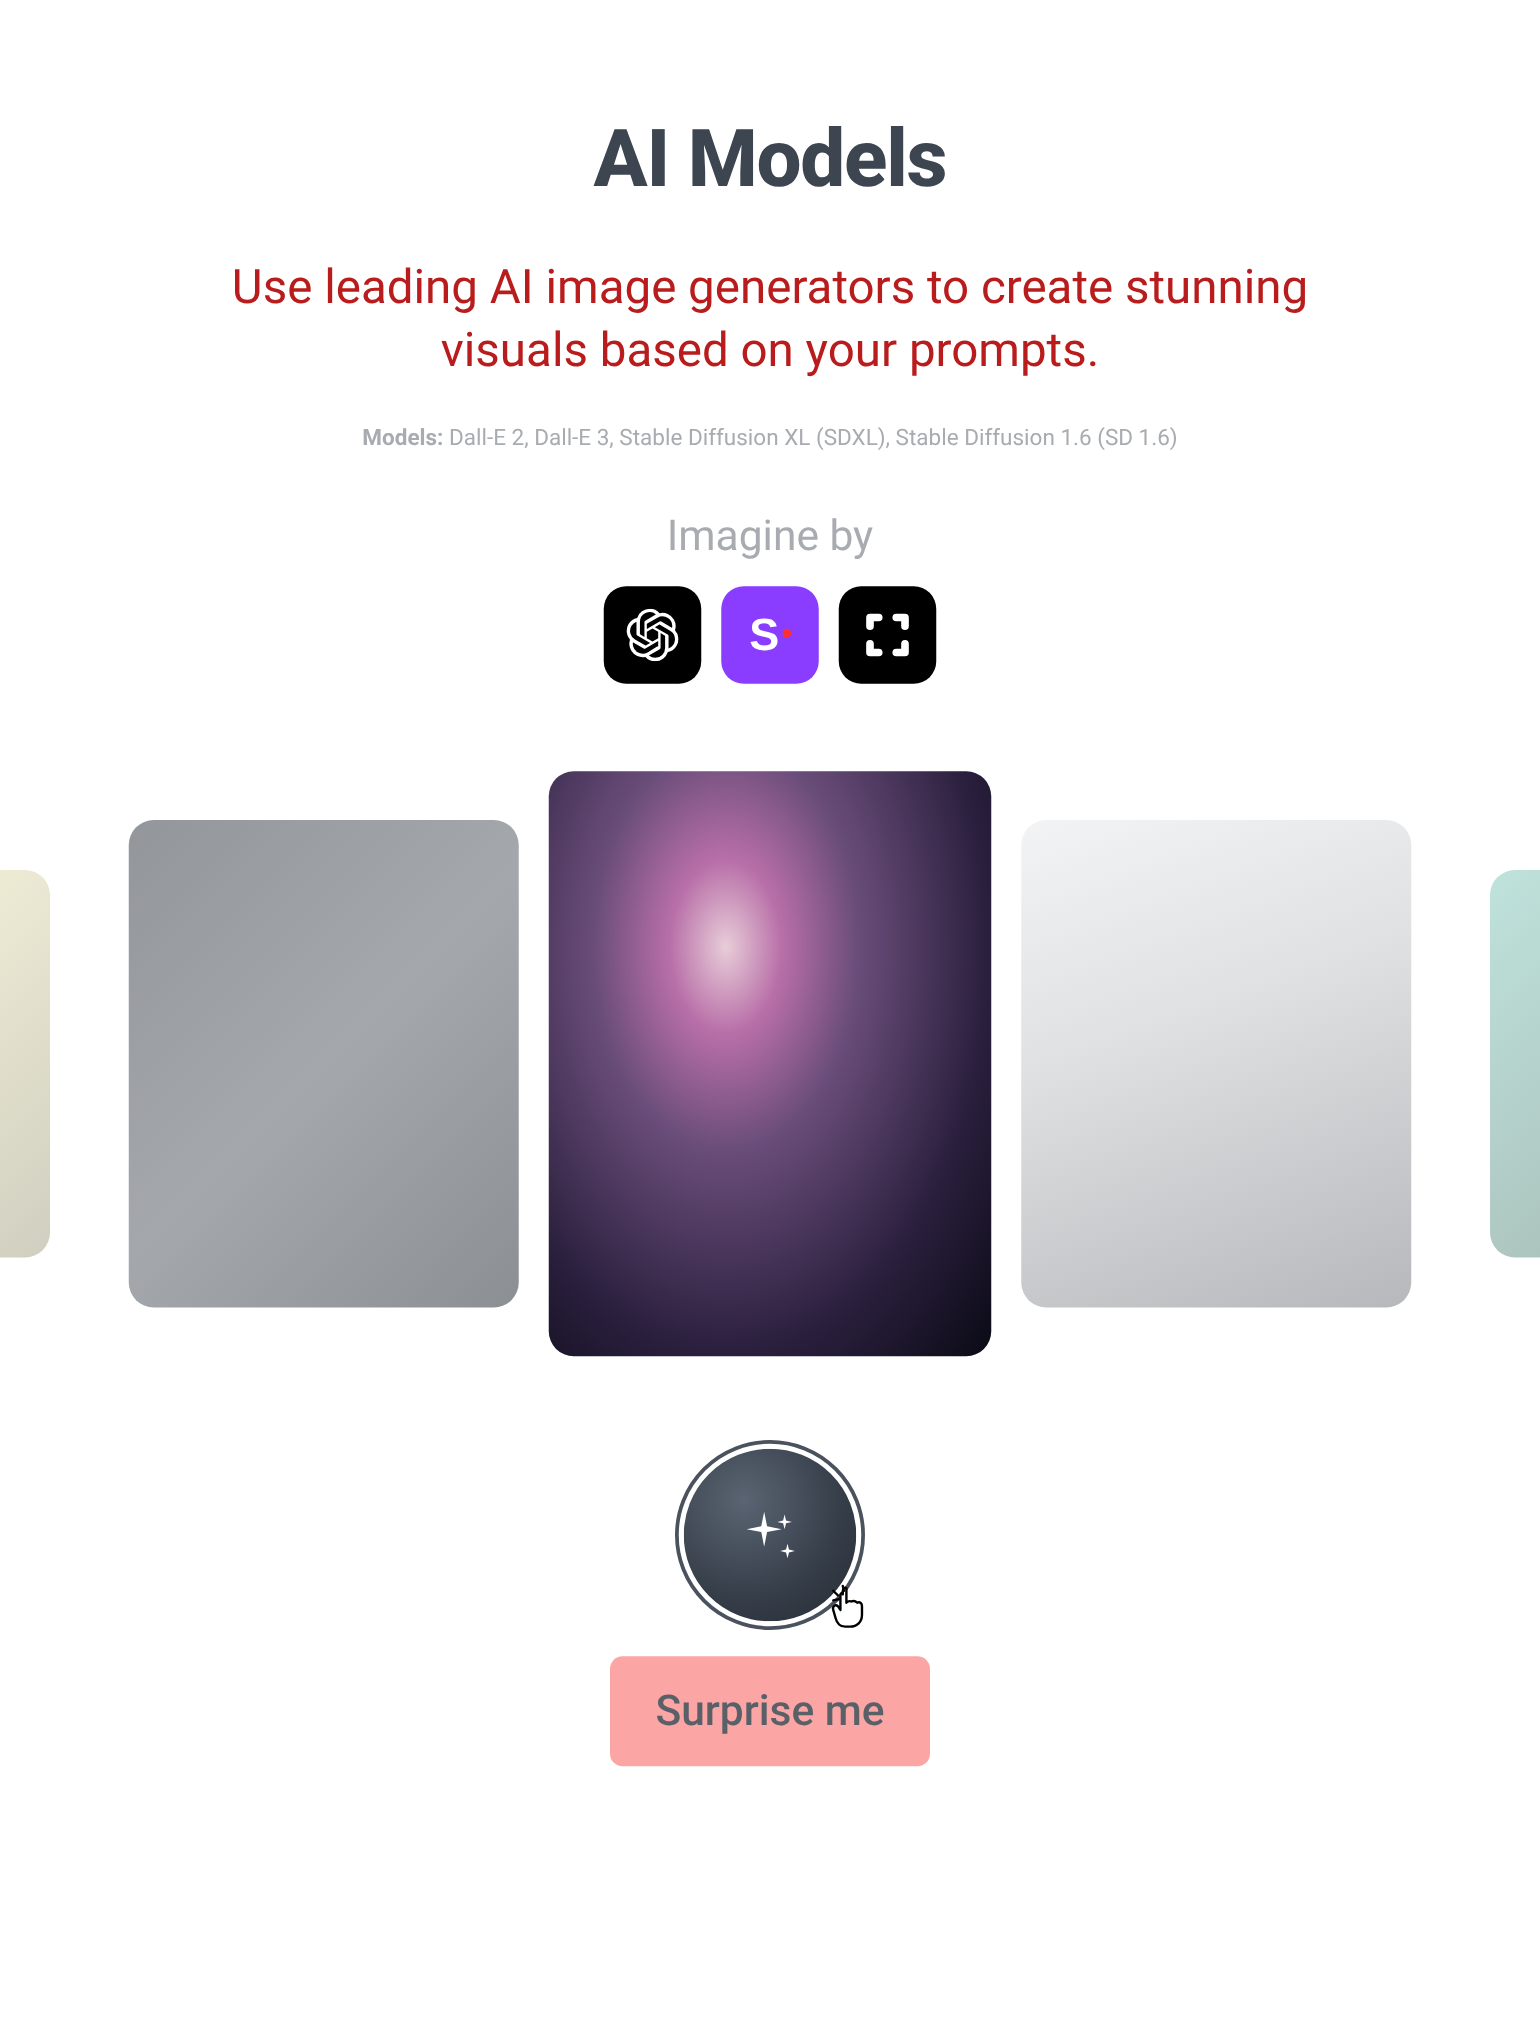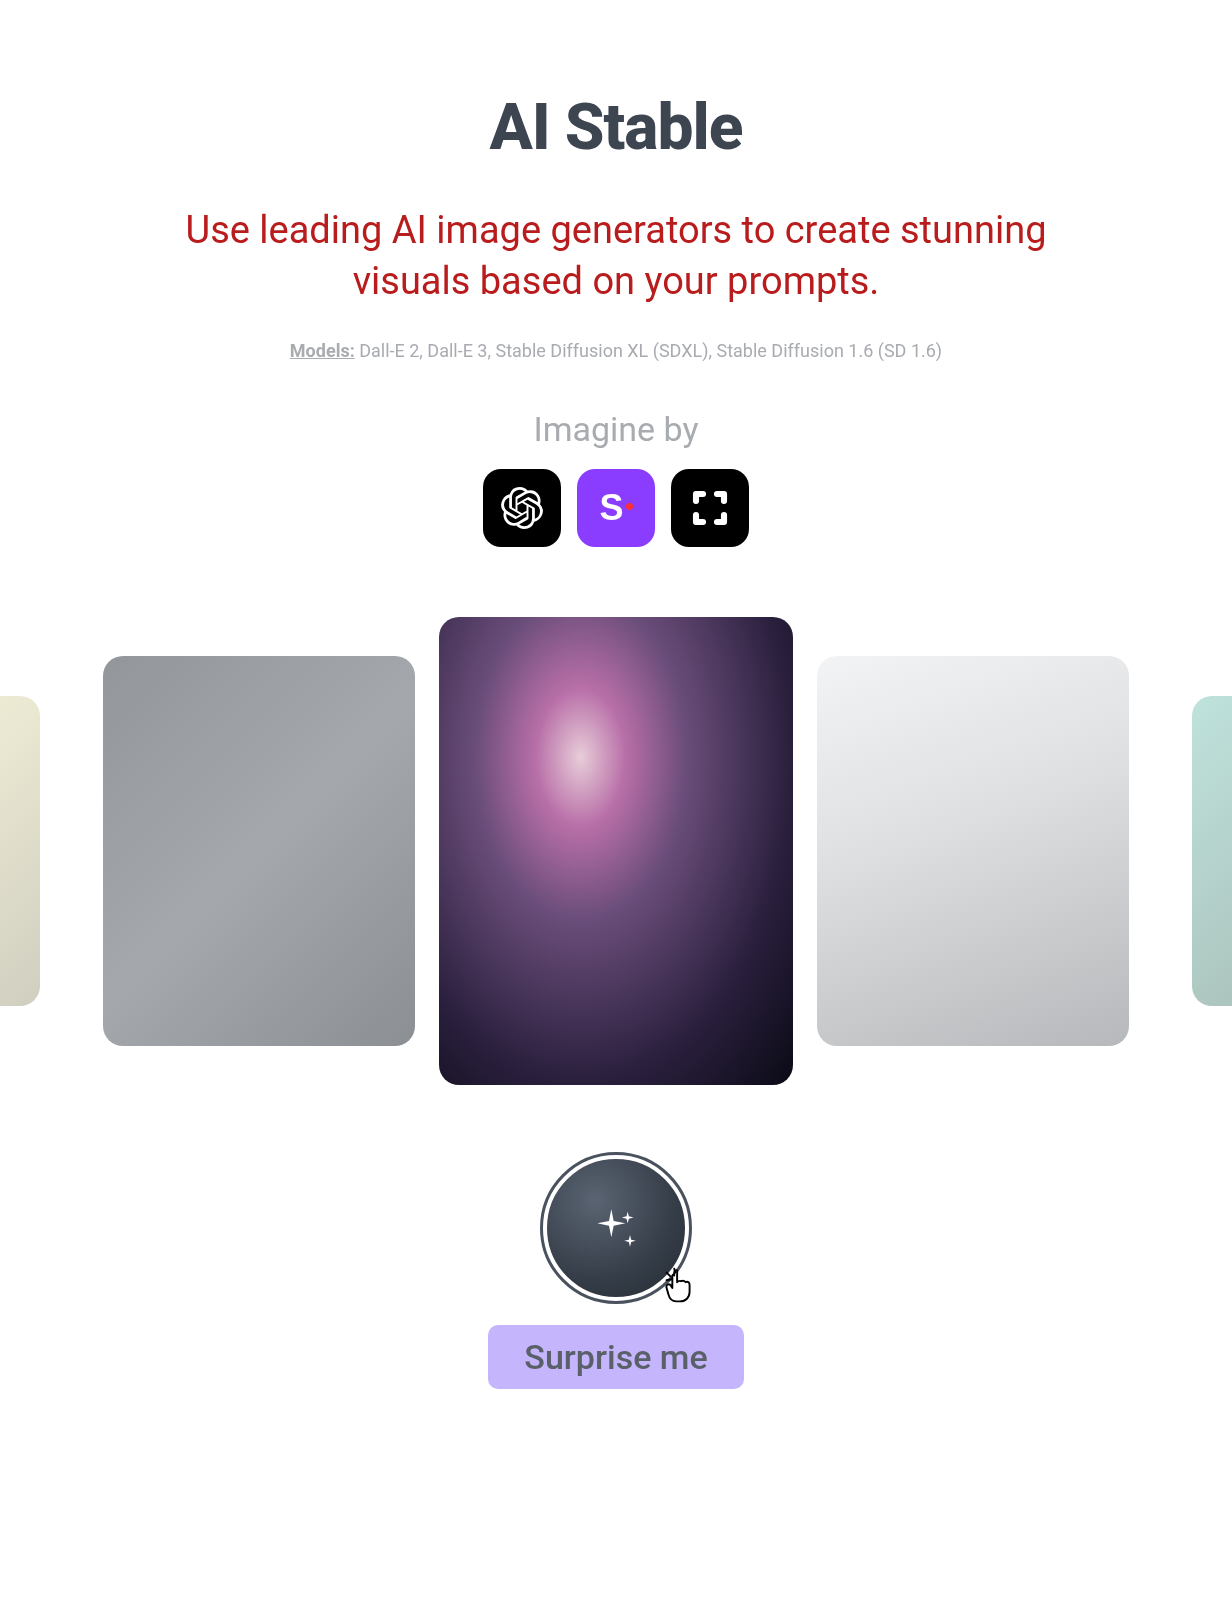--- a/index.html
+++ b/index.html
@@ -37,21 +37,20 @@
       max-width: 900px;
     }
     .models-line {
       margin-top: 32px;
       font-size: 18px;
       color: #a8abb0;
       text-align: center;
     }
     .models-line .label {
       font-weight: 700;
-      text-decoration: underline;
     }
     .powered-by {
       margin-top: 48px;
       font-size: 34px;
       font-weight: 400;
       color: #a8abb0;
     }
     .logos {
       margin-top: 20px;
       display: flex;
@@ -168,33 +167,33 @@
     }
     .cursor-hand {
       position: absolute;
       bottom: -12px;
       right: -18px;
       width: 46px;
       height: 46px;
     }
     .surprise-label {
       margin-top: 24px;
-      background: #c4b5fd;
+      background: #fca5a5;
       color: #5a6068;
       font-size: 34px;
       font-weight: 500;
-      padding: 12px 36px;
+      padding: 24px 36px;
       border-radius: 10px;
     }
   </style>
 </head>
 <body>
 
 <div class="container">
-  <h1 class="title">AI Stable</h1>
+  <h1 class="title">AI Models</h1>
   <p class="subtitle">Use leading AI image generators to create stunning visuals based on your prompts.</p>
   <p class="models-line">
     <span class="label">Models:</span>
     <span>Dall-E 2, Dall-E 3, Stable Diffusion XL (SDXL), Stable Diffusion 1.6 (SD 1.6)</span>
   </p>
   <p class="powered-by">Imagine by</p>
   <div class="logos">
     <div class="logo-box logo-openai">
       <svg width="42" height="42" viewBox="0 0 24 24" fill="none">
         <path d="M22.28 9.82a5.98 5.98 0 0 0-.52-4.91 6.05 6.05 0 0 0-6.51-2.9A5.98 5.98 0 0 0 10.74 0a6.05 6.05 0 0 0-5.77 4.19A5.98 5.98 0 0 0 .99 7.09a6.05 6.05 0 0 0 .74 7.1 5.98 5.98 0 0 0 .52 4.91 6.05 6.05 0 0 0 6.51 2.9A5.98 5.98 0 0 0 13.26 24a6.05 6.05 0 0 0 5.77-4.19 5.98 5.98 0 0 0 3.98-2.9 6.05 6.05 0 0 0-.73-7.09zm-9.02 12.61a4.48 4.48 0 0 1-2.87-1.04l.14-.08 4.78-2.76a.78.78 0 0 0 .39-.68v-6.74l2.02 1.17a.07.07 0 0 1 .04.06v5.58a4.5 4.5 0 0 1-4.5 4.49zm-9.66-4.13a4.47 4.47 0 0 1-.54-3.01l.14.09 4.78 2.76a.78.78 0 0 0 .78 0l5.84-3.37v2.33a.07.07 0 0 1-.3.06L9.74 19.95a4.5 4.5 0 0 1-6.14-1.65zM2.34 7.9a4.49 4.49 0 0 1 2.34-1.97V11.6a.78.78 0 0 0 .39.68l5.84 3.37-2.02 1.17a.07.07 0 0 1-.07 0l-4.83-2.79A4.5 4.5 0 0 1 2.34 7.9zm16.6 3.86L13.1 8.4l2.02-1.16a.07.07 0 0 1 .07 0l4.83 2.79a4.49 4.49 0 0 1-.68 8.1v-5.67a.78.78 0 0 0-.4-.68zm2.01-3.03l-.14-.09-4.78-2.76a.78.78 0 0 0-.78 0L9.41 9.25V6.92a.07.07 0 0 1 .03-.06l4.83-2.79a4.5 4.5 0 0 1 6.68 4.66zM8.31 12.86l-2.02-1.17a.07.07 0 0 1-.04-.06V6.05a4.5 4.5 0 0 1 7.37-3.45l-.14.08L8.7 5.44a.78.78 0 0 0-.39.68v6.74zm1.1-2.37L12 9l2.6 1.5v3L12 15l-2.6-1.5v-3z" fill="#ffffff"></path>

